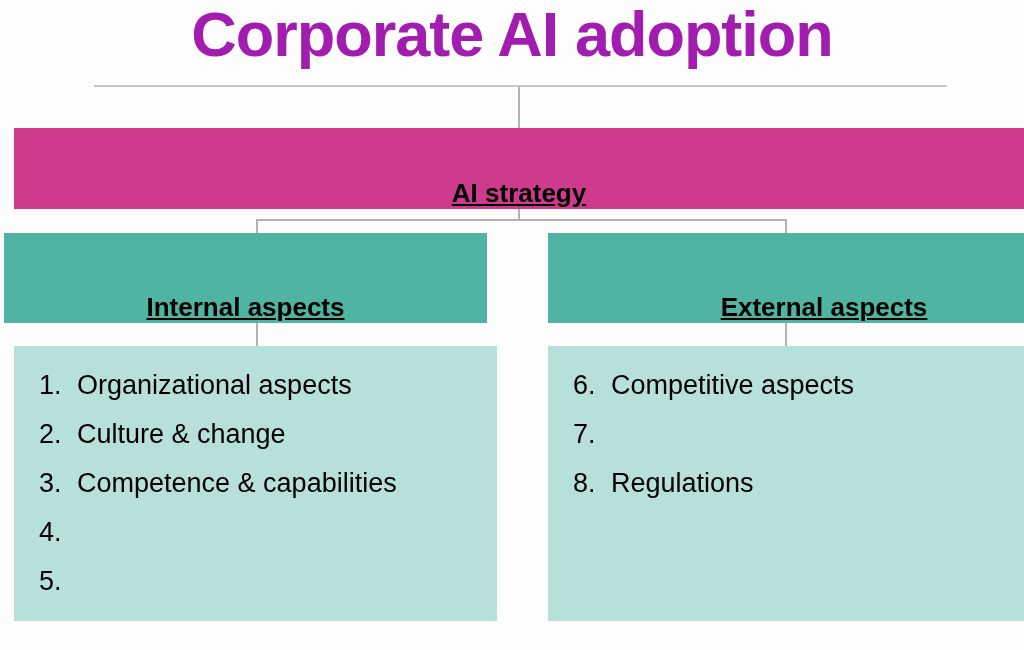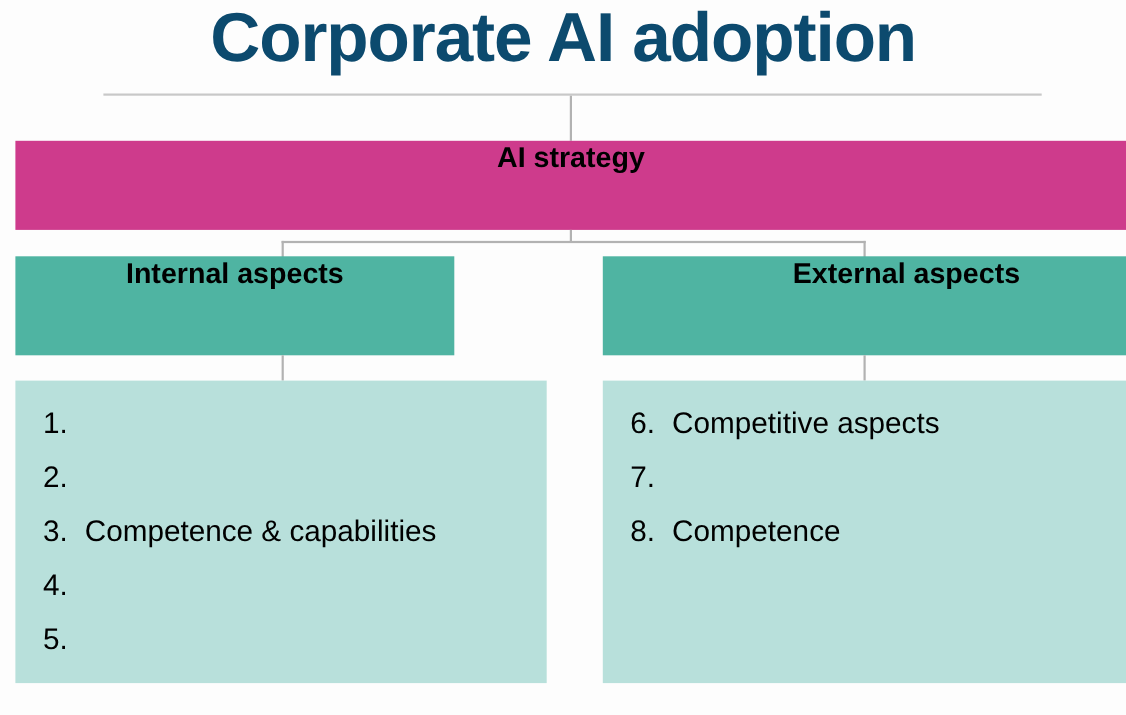--- a/index.html
+++ b/index.html
@@ -11,46 +11,47 @@
     font-family: "Liberation Sans", "DejaVu Sans", sans-serif;
     overflow: hidden;
   }
   .abs { position: absolute; }
 
   .slide-title {
     left: 0; top: 6; width: 1024px;
     text-align: center;
     font-size: 63px;
     font-weight: bold;
-    color: #0c4a6e;
+    color: #a21caf;
     letter-spacing: -1px;
     line-height: 1.1;
   }
   .title-rule {
     left: 94px; top: 85px; width: 853px; height: 2px;
     background: #c8c8c8;
   }
 
   .connector-v { width: 2px; background: #b2b2b2; }
   .connector-h { height: 2px; background: #b2b2b2; }
 
   .node {
     display: flex;
-    align-items: flex-start;
+    align-items: flex-end;
     justify-content: center;
     color: #000;
     font-weight: bold;
     font-size: 26px;
+    text-decoration: underline;
   }
   .node-root {
     left: 14px; top: 128px; width: 1010px; height: 81px;
     background: #CE3B8C;
   }
   .node-branch { background: #4FB4A2; top: 233px; height: 90px; font-size: 26px; }
-  .node-branch.left  { left: 14px;  width: 399px; }
+  .node-branch.left  { left: 4px;  width: 483px; }
   .node-branch.right { left: 548px; width: 552px; }
 
   .list-panel {
     background: #B8E0DB;
     top: 346px; height: 275px;
     padding: 15px 0 0 25px;
   }
   .list-panel.left  { left: 14px;  width: 483px; }
   .list-panel.right { left: 548px; width: 476px; }
 
@@ -92,23 +93,25 @@
 <div class="abs node node-branch right">
   <span>External aspects</span>
 </div>
 
 <div class="abs connector-v" style="left:256px; top:323px; height:23px;"></div>
 <div class="abs connector-v" style="left:785px; top:323px; height:23px;"></div>
 
 <div class="abs list-panel left">
   <div class="list-item">
     <span class="num">1.</span>
+    <span>Organizational aspects</span>
   </div>
   <div class="list-item">
     <span class="num">2.</span>
+    <span>Culture &amp; change</span>
   </div>
   <div class="list-item">
     <span class="num">3.</span>
     <span>Competence &amp; capabilities</span>
   </div>
   <div class="list-item">
     <span class="num">4.</span>
   </div>
   <div class="list-item">
     <span class="num">5.</span>
@@ -118,15 +121,15 @@
 <div class="abs list-panel right">
   <div class="list-item">
     <span class="num">6.</span>
     <span>Competitive aspects</span>
   </div>
   <div class="list-item">
     <span class="num">7.</span>
   </div>
   <div class="list-item">
     <span class="num">8.</span>
-    <span>Competence</span>
+    <span>Regulations</span>
   </div>
 </div>
 
 </body></html>

